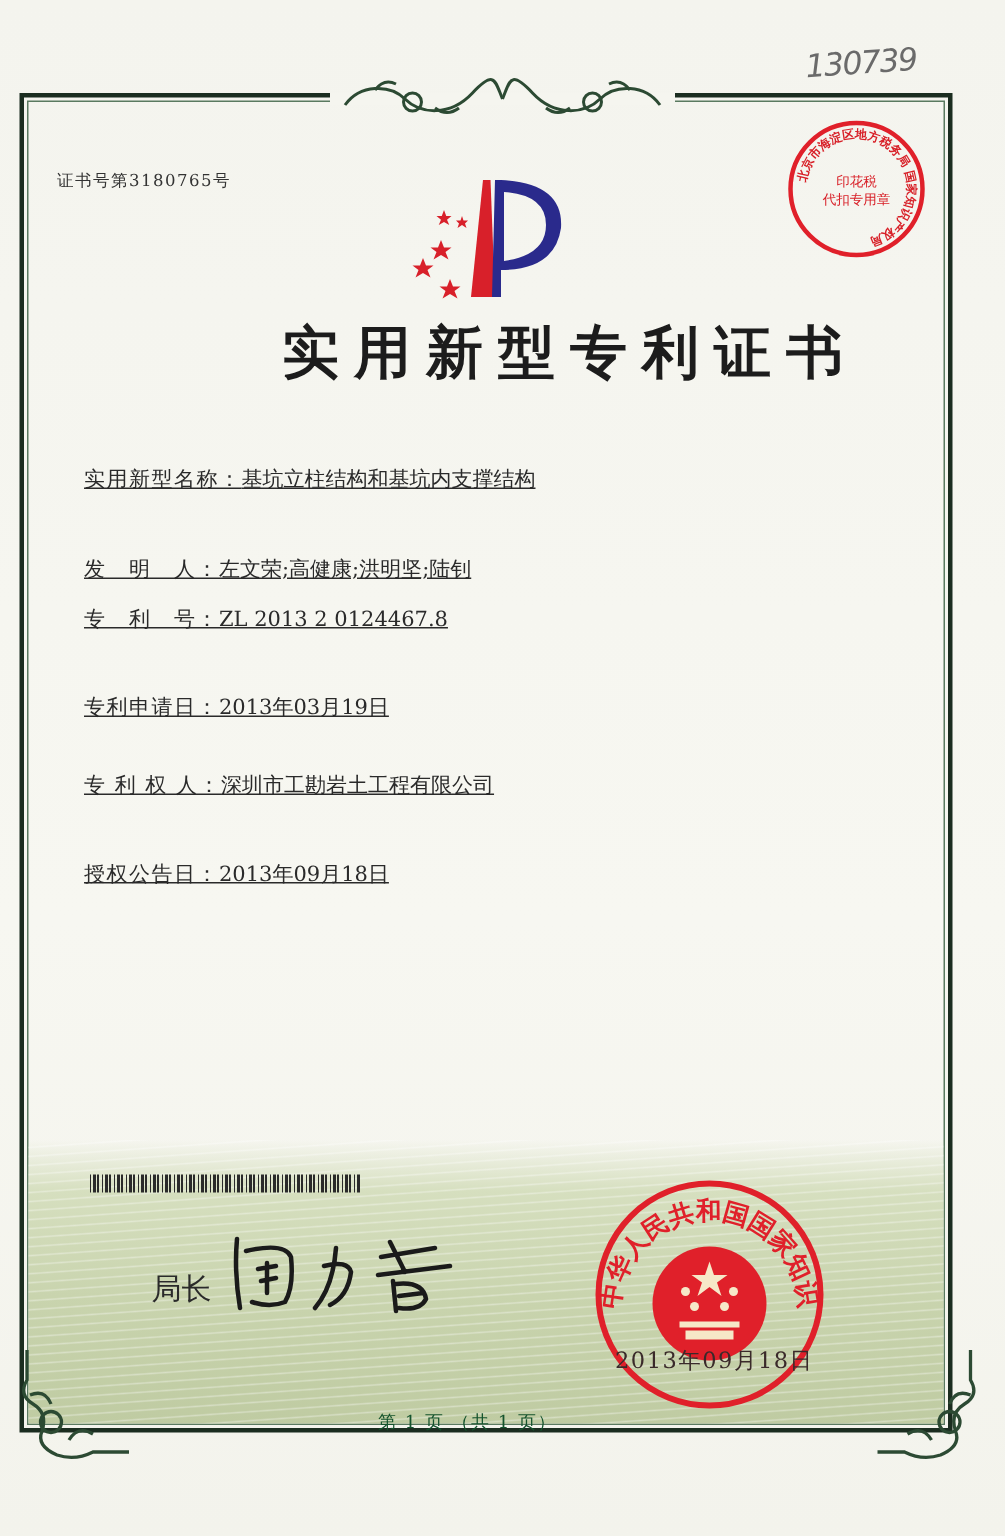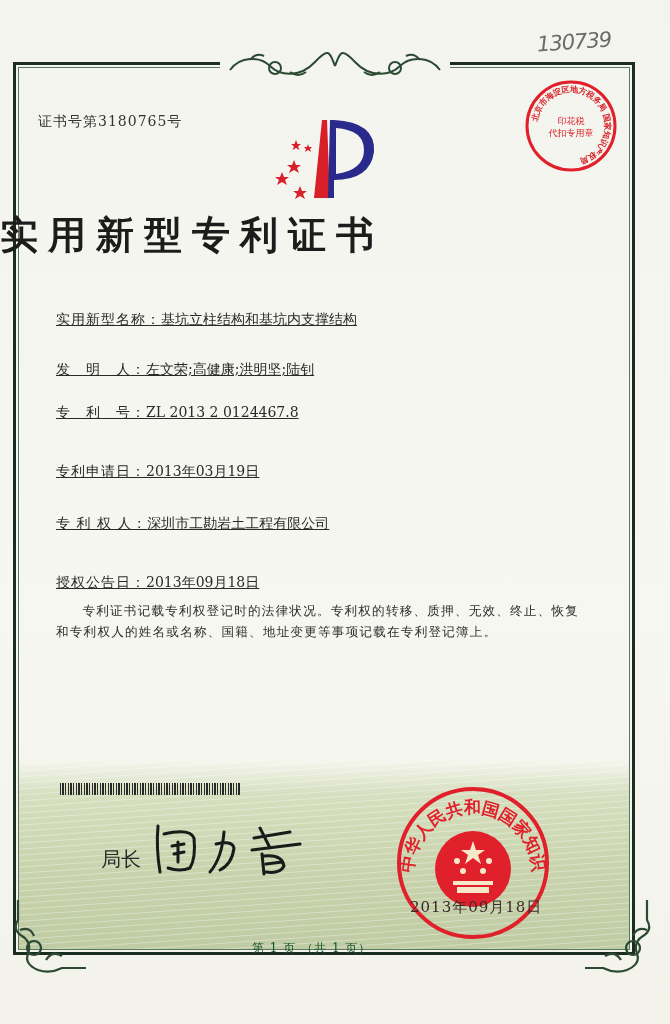--- a/index.html
+++ b/index.html
@@ -34,27 +34,27 @@
   }
   .corner-bl { position: absolute; left: 6px; top: 900px; width: 80px; height: 80px; }
   .corner-br { position: absolute; left: 585px; top: 900px; width: 80px; height: 80px; }
 
   .handwritten {
     position: absolute; left: 537px; top: 30px;
     font-family: "DejaVu Sans", sans-serif; font-size: 21px; color: #6a6a6a;
     font-style: italic; letter-spacing: -1px; transform: rotate(-4deg);
   }
   .cert-no {
-    position: absolute; left: 38px; top: 113px; font-size: 14px; color: #333;
+    position: absolute; left: 38px; top: 113px; font-size: 11px; color: #333;
     letter-spacing: 1px;
   }
   .logo { position: absolute; left: 270px; top: 110px; width: 110px; height: 90px; }
   .tax-stamp { position: absolute; left: 523px; top: 78px; width: 96px; height: 96px; }
   .title {
-    position: absolute; left: 0; width: 572px; top: 210px; text-align: left;
+    position: absolute; left: 0; width: 572px; top: 210px; text-align: right;
     font-family: "DejaVu Sans", sans-serif; font-size: 38px; font-weight: bold;
     color: #1c1c1c; letter-spacing: 10px;
   }
   .field {
     position: absolute; left: 56px; font-size: 14px; color: #2a2a2a; white-space: nowrap; text-decoration: underline;
   }
   .field .label { letter-spacing: 1px; }
   .body-text {
     position: absolute; left: 56px; width: 528px; top: 600px;
     font-size: 12.6px; line-height: 21px; color: #2e2e2e; letter-spacing: 1.2px;
@@ -145,38 +145,37 @@
   </text>
   <text x="48" y="46" text-anchor="middle" font-size="9" fill="#d82028" font-family="DejaVu Sans, sans-serif">印花税</text>
   <text x="48" y="58" text-anchor="middle" font-size="9" fill="#d82028" font-family="DejaVu Sans, sans-serif">代扣专用章</text>
 </svg>
 
 <div class="title">实用新型专利证书</div>
 
 <div class="field" style="top:311px">
   <span class="label">实用新型名称：</span><span>基坑立柱结构和基坑内支撑结构</span>
 </div>
-<div class="field" style="top:361px">
+<div class="field" style="top:371px">
   <span class="label">发　明　人：</span><span>左文荣;高健康;洪明坚;陆钊</span>
 </div>
 <div class="field" style="top:404px">
   <span class="label">专　利　号：</span><span>ZL 2013 2 0124467.8</span>
 </div>
 <div class="field" style="top:463px">
   <span class="label">专利申请日：</span><span>2013年03月19日</span>
 </div>
 <div class="field" style="top:515px">
   <span class="label">专 利 权 人：</span><span>深圳市工勘岩土工程有限公司</span>
 </div>
 <div class="field" style="top:574px">
   <span class="label">授权公告日：</span><span>2013年09月18日</span>
 </div>
 
 <div class="body-text">
-  <p>专利证书记载专利权登记时的法律状况。专利权的转移、质押、无效、终止、恢复和专利权人的姓名或名称、国籍、地址变更等事项记载在专利登记簿上。</p>
 </div>
 
 <div class="barcode"></div>
 
 <div class="director-label">局长</div>
 <svg class="signature" viewBox="0 0 160 60">
   <g fill="none" stroke="#1a1a1a" stroke-width="3" stroke-linecap="round">
     <path d="M8 8 Q6 30 10 54"></path>
     <path d="M14 16 Q40 10 44 20 Q46 40 40 50 Q30 54 18 50"></path>
     <path d="M22 28 L34 26 M24 36 L34 34 M28 24 L28 44"></path>

